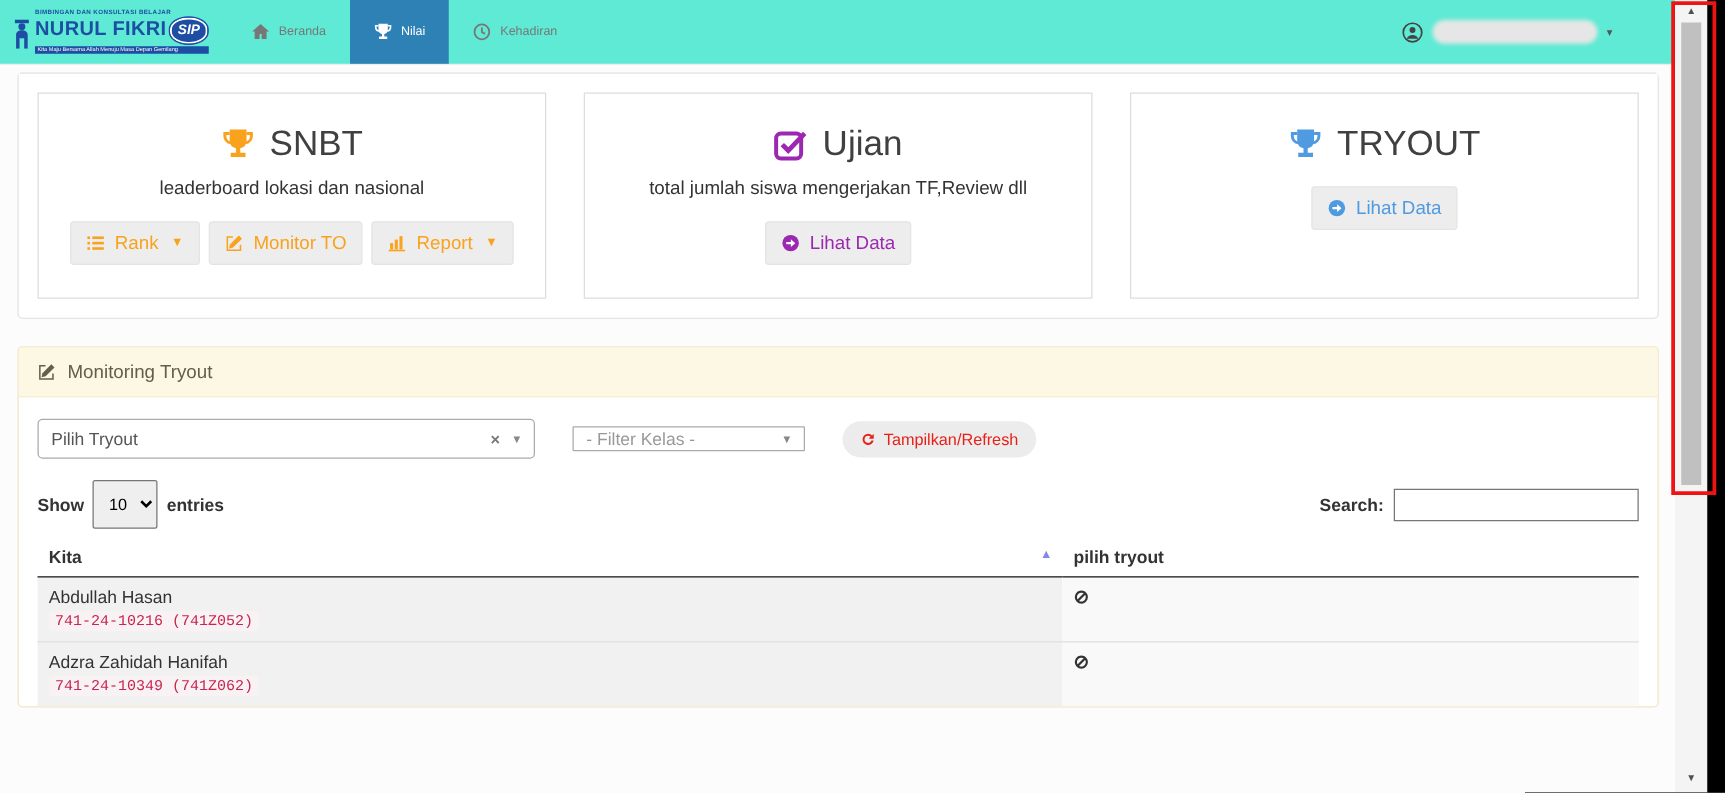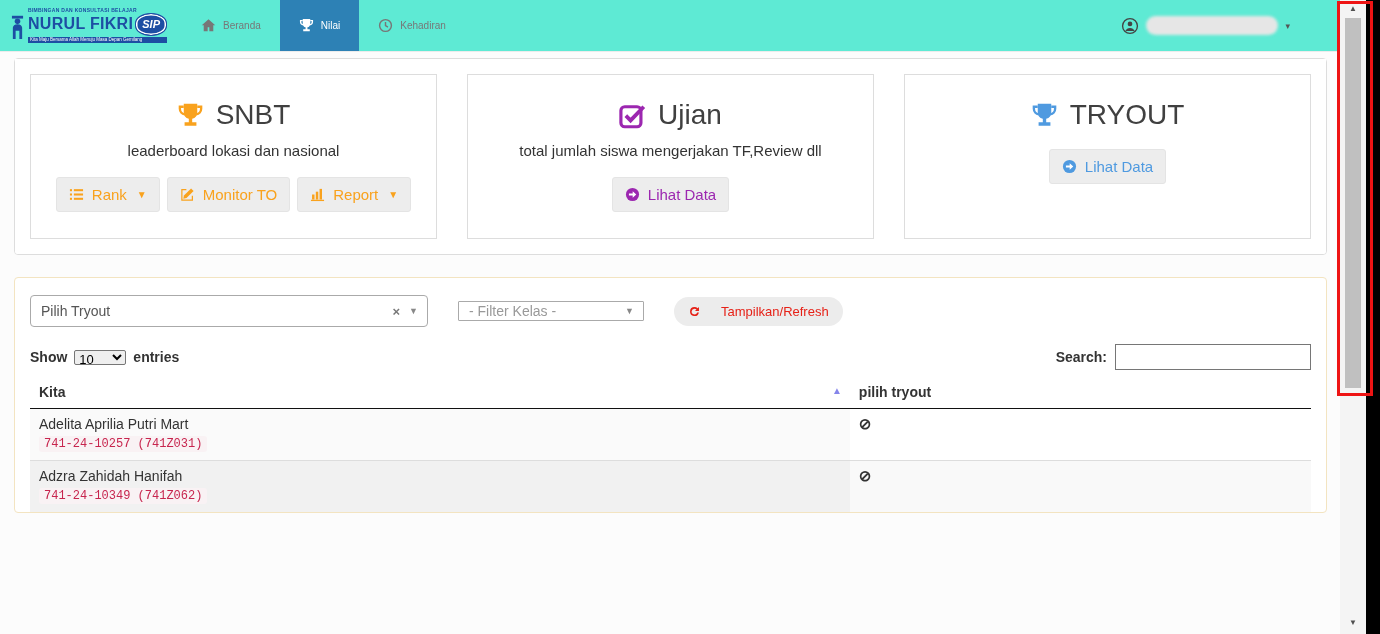--- a/index.html
+++ b/index.html
@@ -48,26 +48,26 @@
   .panel-warning { margin:22px 13px 0 14px; border:1px solid #f3e4c1; border-radius:4px; background:#fff; }
   .panel-warning .panel-heading { background:#fcf8e3; border-bottom:1px solid #f3e4c1; color:#61604b; }
   .monitor-body { padding:17px 15px 0; }
 
   .filter-row { display:flex; align-items:center; gap:30px; }
   .select2 { width:398px; height:32px; border:1px solid #aaa; border-radius:4px; display:flex; align-items:center; font-size:14px; color:#555; padding-left:10px; background:#fff; cursor:pointer; }
   .select2 .spacer { flex:1; }
   .sel-clear { color:#777; font-weight:bold; font-size:13px; margin-right:9px; cursor:pointer; }
   .sel-caret { color:#888; font-size:9px; margin-right:9px; }
   .kelas-select { width:186px; height:20px; border:1px solid #aaa; border-radius:1px; display:flex; align-items:center; font-size:14px; color:#999; padding-left:10px; background:#fff; cursor:pointer; }
-  .refresh-btn { background:#ececec; border:none; border-radius:16px; padding:7px 14px; font-size:13px; color:#e62117; display:inline-flex; align-items:center; gap:20px; cursor:pointer; font-family:inherit; }
+  .refresh-btn { background:#ececec; border:none; border-radius:16px; padding:7px 14px; font-size:13px; color:#e62117; display:inline-flex; align-items:center; gap:6px; cursor:pointer; font-family:inherit; }
   .refresh-btn svg { width:13px; height:13px; }
 
   .dt-controls { margin-top:17px; display:flex; align-items:center; justify-content:space-between; }
   .dt-left { display:flex; align-items:center; gap:7px; font-size:14px; font-weight:bold; color:#333; }
-  .dt-left select { width:52px; height:15px; border:1px solid #767676; border-radius:2px; font-size:13px; font-family:inherit; }
+  .dt-left select { width:52px; height:39px; border:1px solid #767676; border-radius:2px; font-size:13px; font-family:inherit;text-align:center; }
   .dt-right { display:flex; align-items:center; font-size:14px; font-weight:bold; color:#333; }
   .dt-right input { width:196px; height:26px; border:1px solid #767676; margin-left:8px; font-size:14px; padding:2px 6px; font-family:inherit; }
 
   table.dt { width:100%; border-collapse:collapse; margin-top:8px; }
   table.dt th { text-align:left; font-size:14px; color:#333; padding:6px 9px 8px; border-bottom:1px solid #111; position:relative; }
   th.c-nama { width:64%; }
   .sort-asc { position:absolute; right:8px; top:7px; font-size:10px; color:#8585ea; }
   table.dt td { padding:7px 9px 8px; border-top:1px solid #ddd; vertical-align:top; font-size:14px; color:#333; }
   tr.odd  td.c-nama  { background:#f1f1f1; }
   tr.odd  td.c-pilih { background:#f9f9f9; }
@@ -228,20 +228,27 @@
               </svg>
             <span>Lihat Data</span>
           </button>
         </div>
       </div>
 
     </div>
   </div>
 
   <div class="panel-warning">
+    <div class="panel-heading">
+      <svg viewBox="0 0 16 16" style="color:#61604b">
+          <path fill="currentColor" d="M11.8 1.5l2.7 2.7-7.6 7.6-3.4.7.7-3.4z"></path>
+          <path fill="none" stroke="currentColor" stroke-width="1.3" d="M13.2 9.3V14H2V2.8h4.8"></path>
+        </svg>
+      <span>Monitoring Tryout</span>
+    </div>
     <div class="monitor-body">
 
       <div class="filter-row">
         <div class="select2">
           <span>Pilih Tryout</span>
           <span class="spacer"></span>
           <span class="sel-clear">×</span>
           <span class="sel-caret">▼</span>
         </div>
         <div class="kelas-select">
@@ -277,24 +284,24 @@
             <th class="c-nama">
               <span>Kita</span>
               <span class="sort-asc">▲</span>
             </th>
             <th class="c-pilih">
               <span>pilih tryout</span>
             </th>
           </tr>
         </thead>
         <tbody>
-          <tr class="even">
+          <tr class="odd">
             <td class="c-nama">
-              <div class="stu-name">Adelita Aprilia Putri Mart</div>
-              <span class="stu-code">741-24-10257 (741Z031)</span>
+              <div class="stu-name">Abdullah Hasan</div>
+              <span class="stu-code">741-24-10216 (741Z052)</span>
             </td>
             <td class="c-pilih"><span class="ban-icon">⊘</span></td>
           </tr>
           <tr class="odd">
             <td class="c-nama">
               <div class="stu-name">Adzra Zahidah Hanifah</div>
               <span class="stu-code">741-24-10349 (741Z062)</span>
             </td>
             <td class="c-pilih"><span class="ban-icon">⊘</span></td>
           </tr>

